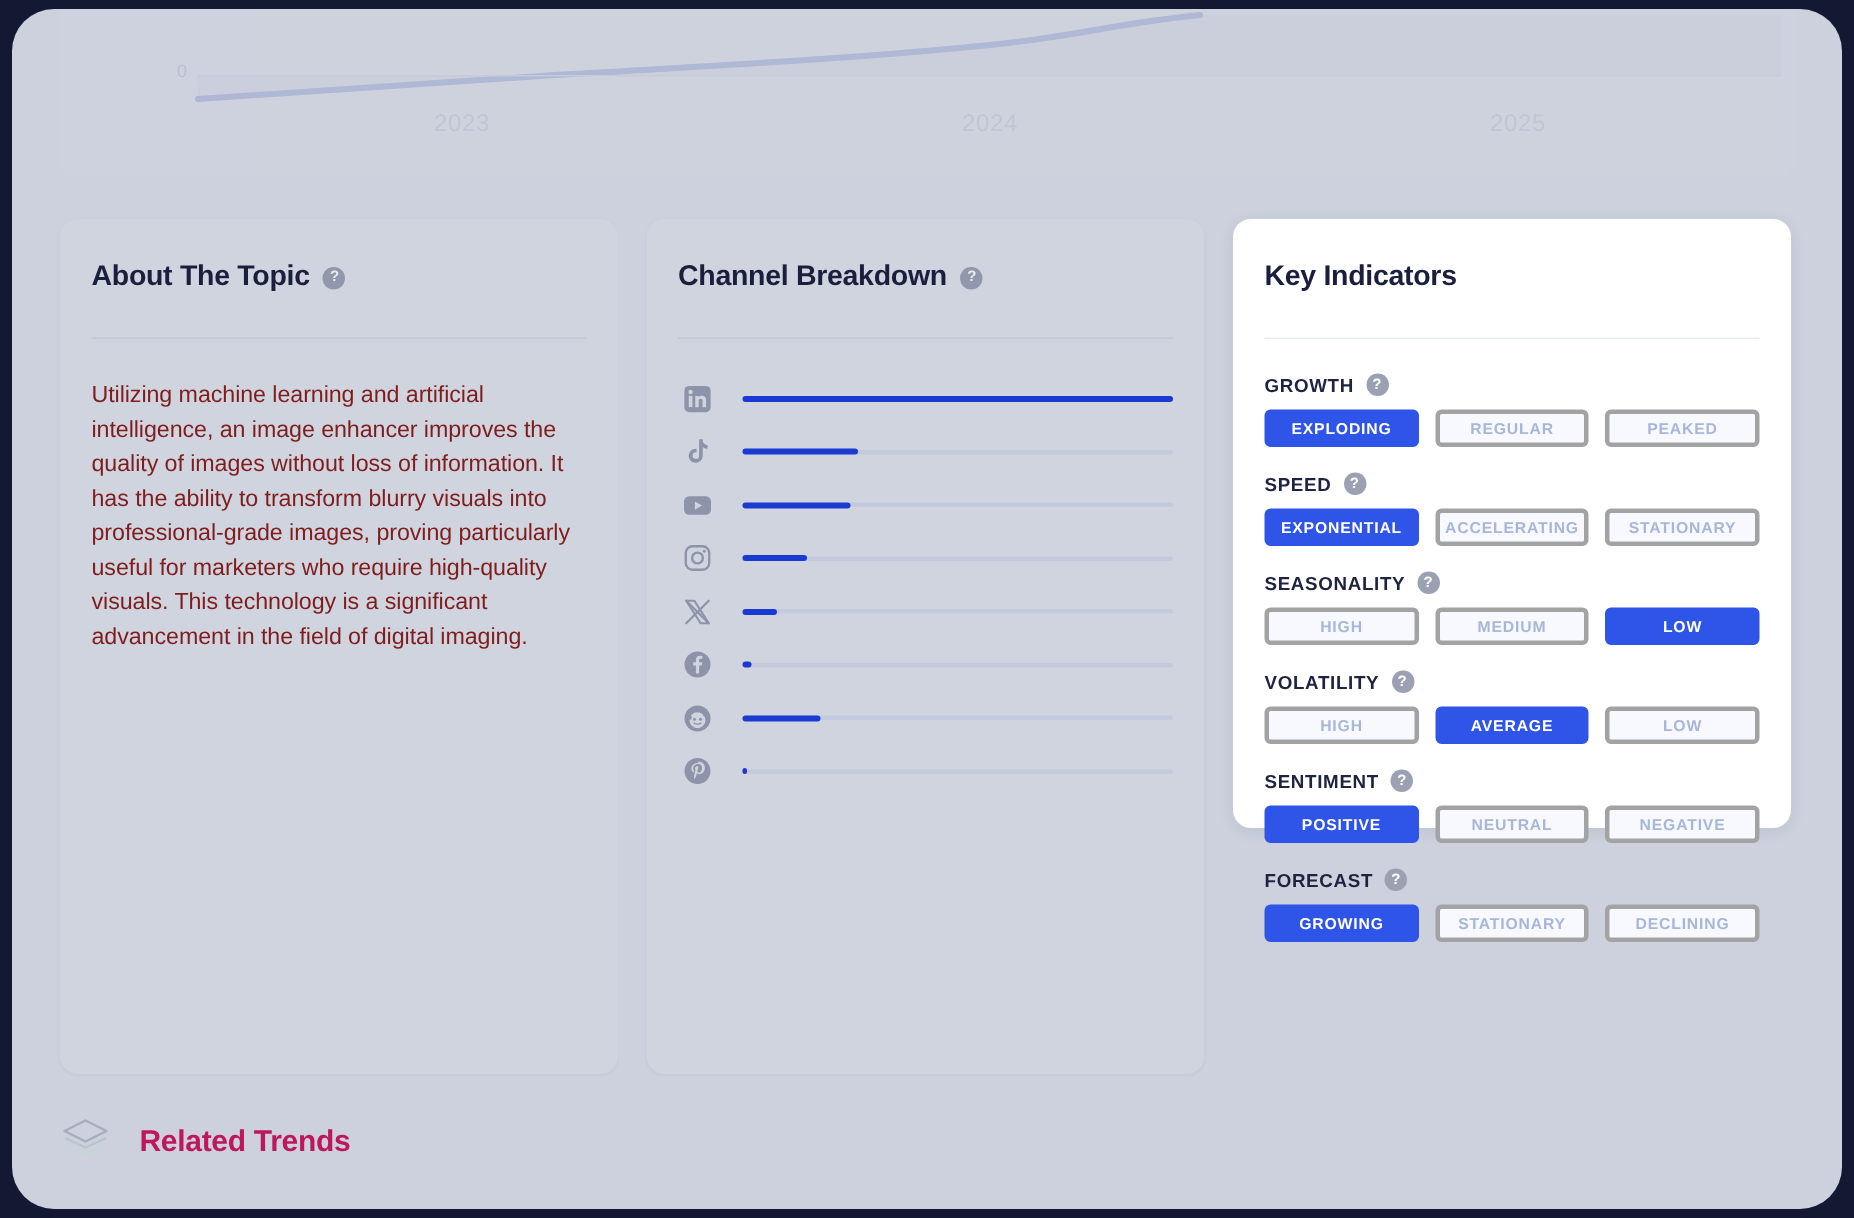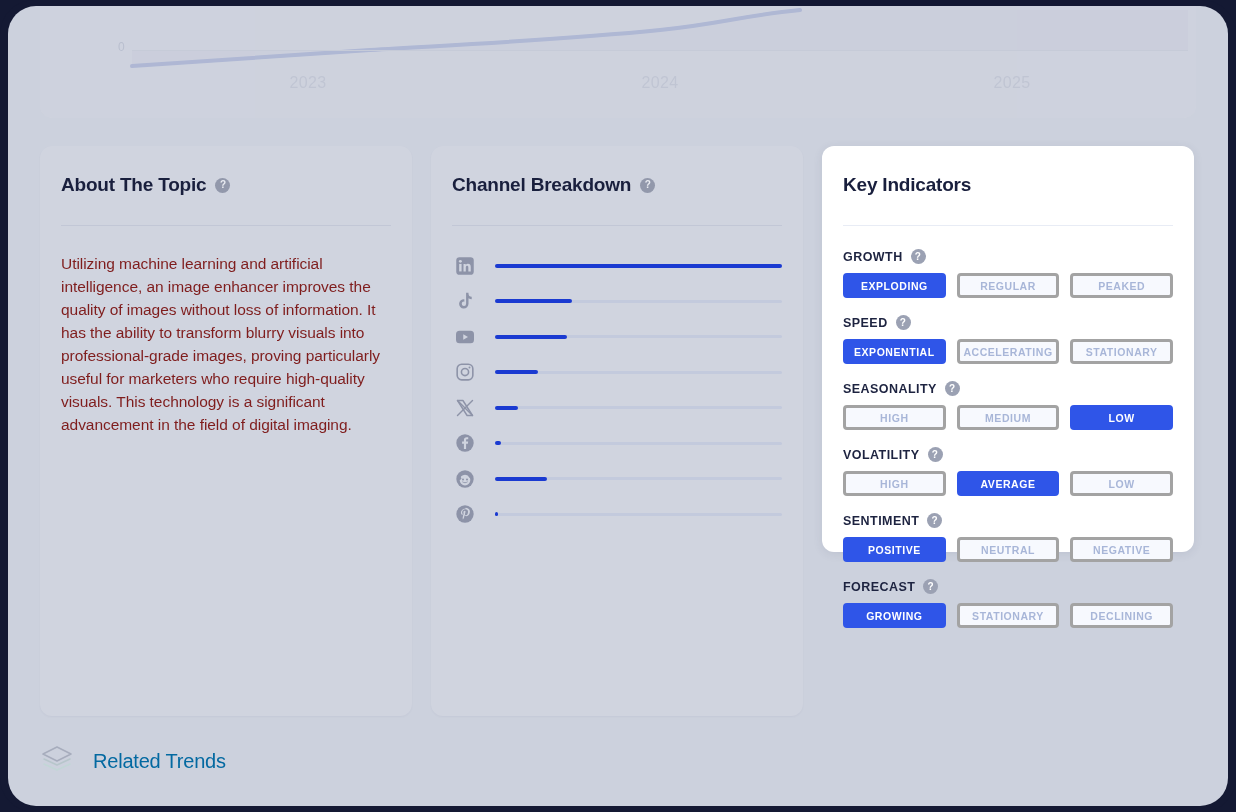--- a/index.html
+++ b/index.html
@@ -222,22 +222,22 @@
     position: absolute;
     left: 32px; top: 738px;
     display: flex;
     align-items: center;
     gap: 19px;
   }
   .related-icon { width: 34px; height: 34px; color: #a7adbd; }
   .related-icon svg { width: 34px; height: 28px; display: block; }
   .related-text {
     font-size: 20px;
-    font-weight: 400;
-    color: #0369a1;
+    font-weight: 700;
+    color: #be185d;
     letter-spacing: -.2px;
   }
 </style>
 </head>
 <body>
 
 <div class="frame">
   <div class="page">
 
     <div class="chart-strip">

